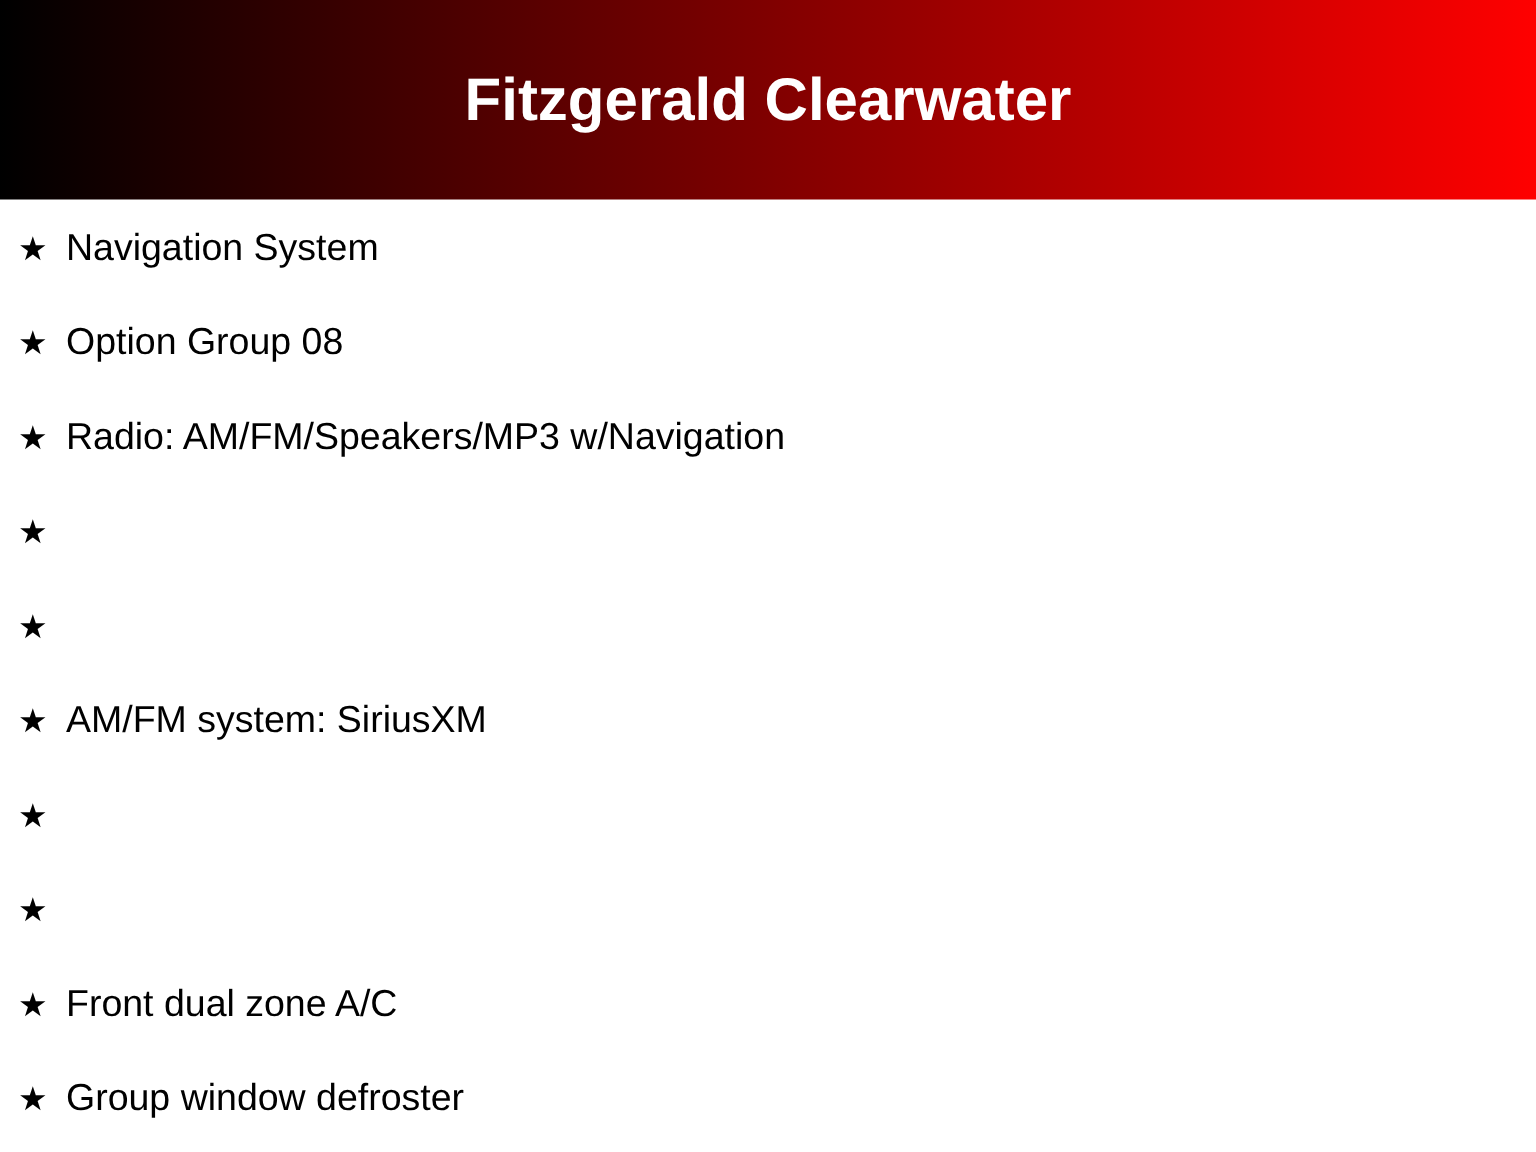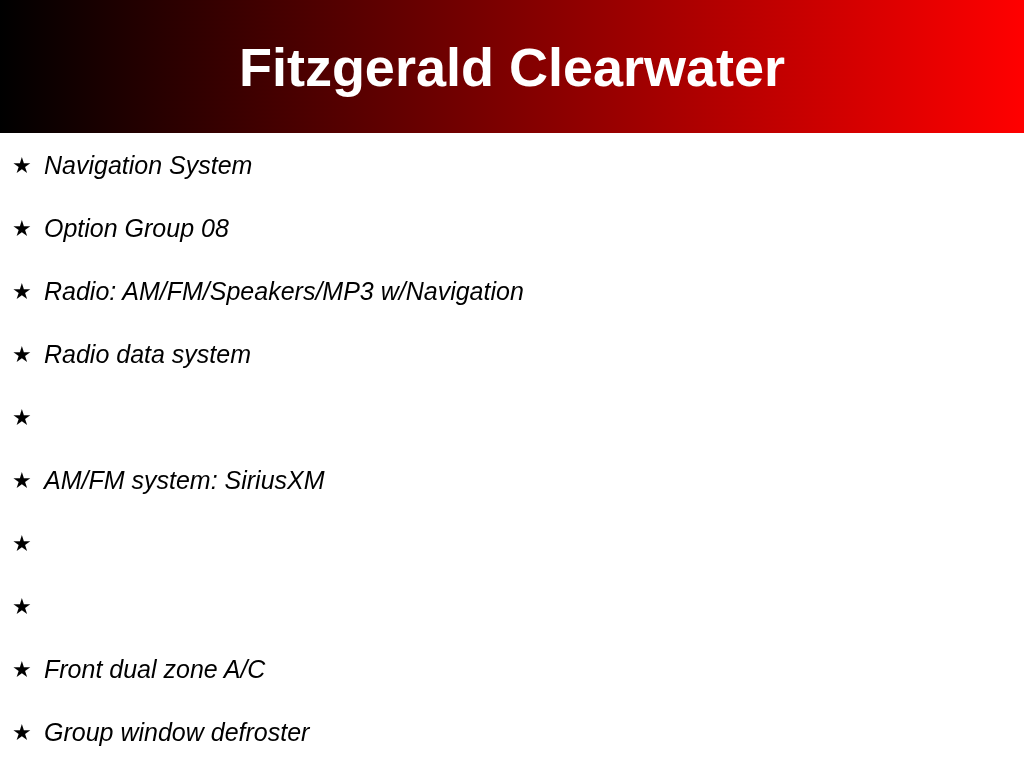--- a/index.html
+++ b/index.html
@@ -22,21 +22,21 @@
   .slide-header {
     height: 133px;
     background: linear-gradient(to right, #000000, #ff0000);
     display: flex;
     align-items: center;
     justify-content: center;
   }
   .slide-title {
     margin: 0;
     color: #ffffff;
-    font-size: 54px;
+    font-size: 40px;
     font-weight: bold;
     line-height: 1;
   }
   .feature-list {
     list-style: none;
     margin: 0;
     padding: 1px 0 0 0;
   }
   .feature-item {
     height: 63px;
@@ -48,21 +48,20 @@
   }
   .bullet {
     flex: 0 0 32px;
     width: 32px;
     font-size: 22px;
     line-height: 1;
     color: #000000;
   }
   .item-text {
     white-space: nowrap;
-    font-style: italic;
   }
 </style>
 </head>
 <body>
 
 <div class="slide">
   <header class="slide-header" style="background: linear-gradient(to right, rgb(0, 0, 0), rgb(255, 0, 0));">
     <h1 class="slide-title" style="color: rgb(255, 255, 255);">Fitzgerald Clearwater</h1>
   </header>
 
@@ -74,21 +73,20 @@
     <li class="feature-item" style="color: rgb(0, 0, 0);">
       <span class="bullet">★</span>
       <span class="item-text">Option Group 08</span>
     </li>
     <li class="feature-item" style="color: rgb(0, 0, 0);">
       <span class="bullet">★</span>
       <span class="item-text">Radio: AM/FM/Speakers/MP3 w/Navigation</span>
     </li>
     <li class="feature-item" style="color: rgb(0, 0, 0);">
       <span class="bullet">★</span>
-      <span class="item-text">Radio data system</span>
     </li>
     <li class="feature-item" style="color: rgb(0, 0, 0);">
       <span class="bullet">★</span>
     </li>
     <li class="feature-item" style="color: rgb(0, 0, 0);">
       <span class="bullet">★</span>
       <span class="item-text">AM/FM system: SiriusXM</span>
     </li>
     <li class="feature-item" style="color: rgb(0, 0, 0);">
       <span class="bullet">★</span>

